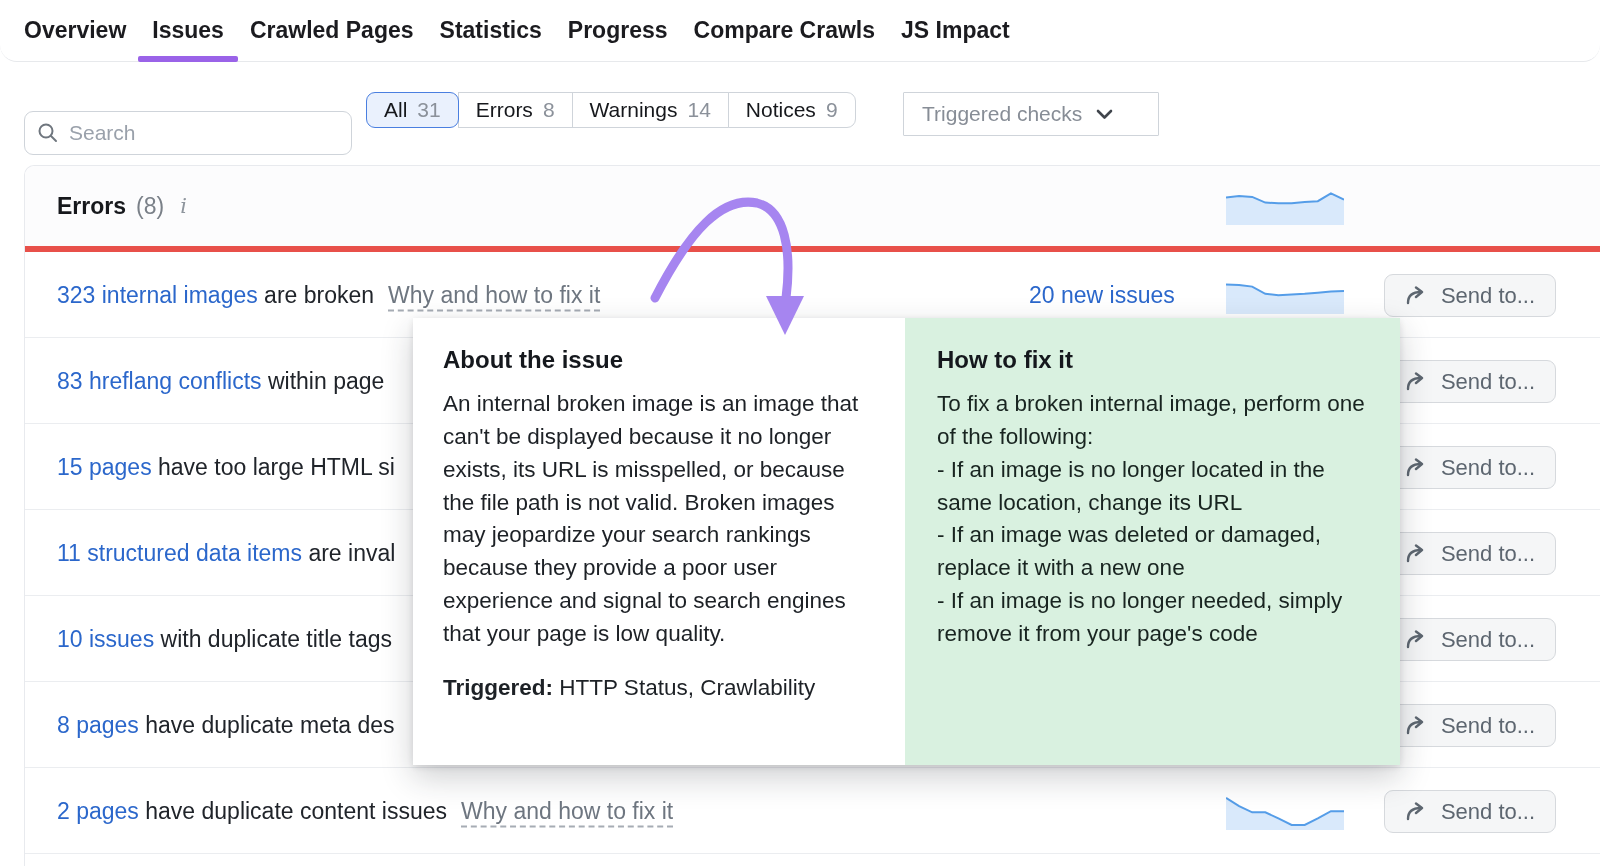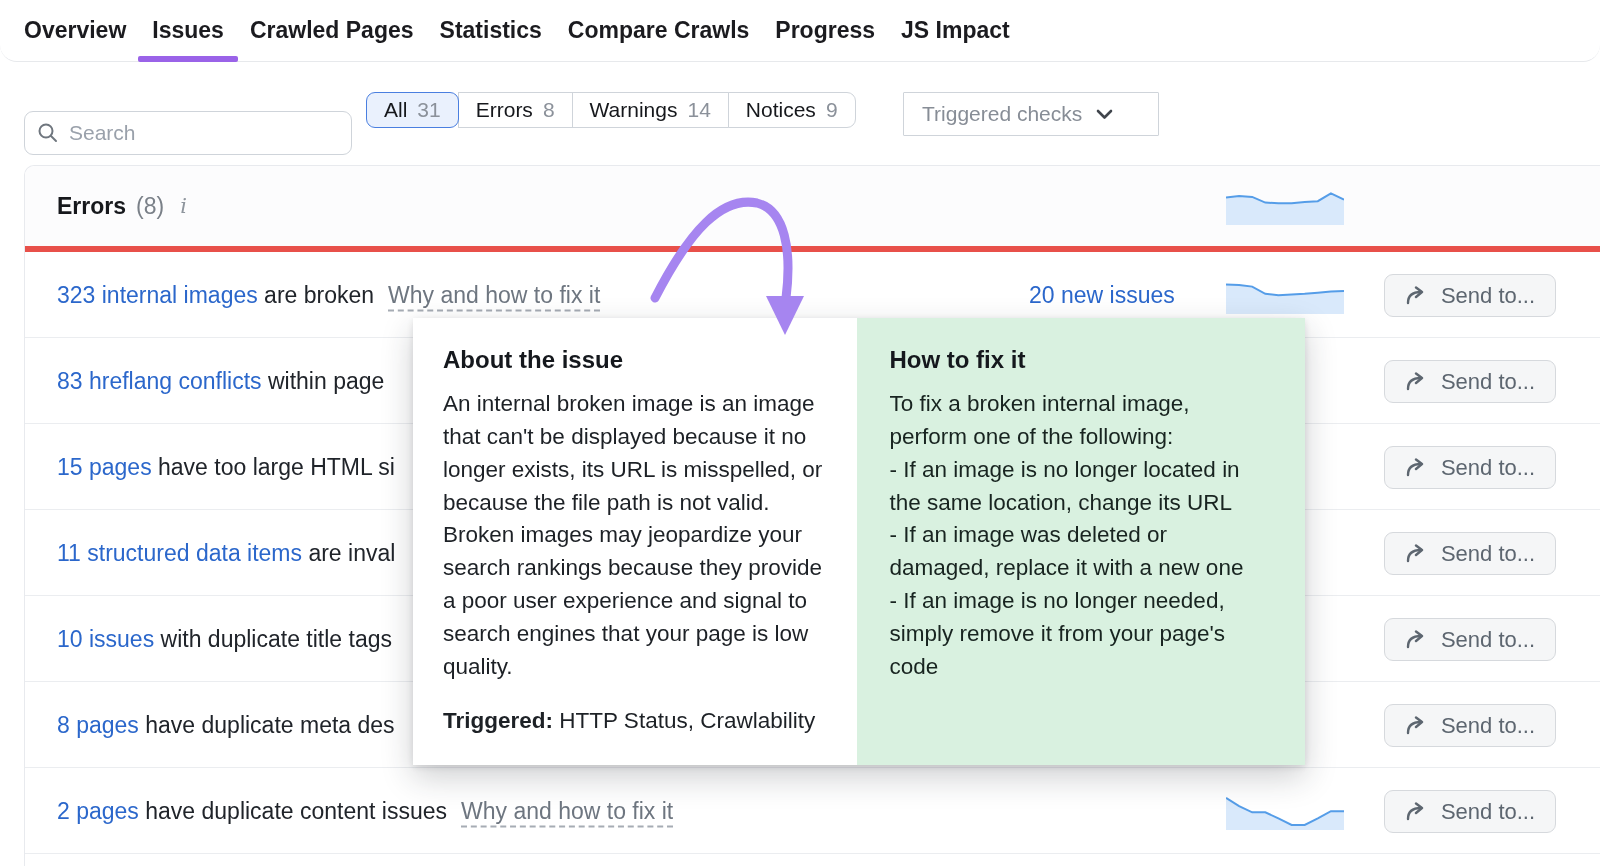--- a/index.html
+++ b/index.html
@@ -67,43 +67,43 @@
   .fix{color:var(--gray-text);cursor:pointer;text-decoration:none;margin-left:14px;
     border-bottom:2px dashed #a6acb4;padding-bottom:2px;}
   .new-issues{position:absolute;left:1004px;top:50%;transform:translateY(-50%);
     font-size:23px;color:var(--link);cursor:pointer;text-decoration:none;white-space:nowrap;}
   .row-spark{left:1201px;top:22px;}
   .send-btn{position:absolute;left:1359px;top:22px;width:172px;height:43px;border:1px solid var(--border);
     border-radius:9px;background:#f5f6f7;display:flex;align-items:center;justify-content:center;gap:12px;
     font-size:22px;color:#5d6670;cursor:pointer;font-family:"Liberation Sans",sans-serif;white-space:nowrap;}
 
   
-  .popup{position:absolute;left:413px;top:318px;width:892px;height:447px;display:flex;z-index:5;
+  .popup{position:absolute;left:413px;top:318px;width:987px;height:447px;display:flex;z-index:5;
     box-shadow:0 12px 32px rgba(30,35,45,.22),0 2px 6px rgba(30,35,45,.12);border-radius:3px;}
   .popup-left{width:492px;background:#fff;padding:28px 30px;}
   .popup-right{width:495px;background:var(--green-bg);padding:28px 32px;}
   .popup h3{font-size:24px;font-weight:700;color:#15181d;margin-bottom:14px;}
   .popup p{font-size:22.5px;line-height:1.46;color:#1d2126;}
   .popup-right p{color:#182420;white-space:pre-line;}
   .category-line{margin-top:24px;font-size:22.5px;color:#1d2126;}
   .category-line b{font-weight:700;}
 
   
   .arrow-svg{position:absolute;left:630px;top:180px;width:190px;height:165px;z-index:6;pointer-events:none;}
 </style>
 </head>
 <body>
 
 <div class="nav">
   <div class="tab">Overview</div>
   <div class="tab active">Issues</div>
   <div class="tab">Crawled Pages</div>
   <div class="tab">Statistics</div>
+  <div class="tab">Progress</div>
   <div class="tab">Compare Crawls</div>
-  <div class="tab">Progress</div>
   <div class="tab">JS Impact</div>
 </div>
 
 <div class="filterbar">
   <div class="search">
     <span style="display:flex;">
       <svg width="22" height="22" viewBox="0 0 22 22">
           <circle cx="9" cy="9" r="6.5" fill="none" stroke="#6f767e" stroke-width="2"></circle>
           <line x1="14" y1="14" x2="19" y2="19" stroke="#6f767e" stroke-width="2" stroke-linecap="round"></line>
         </svg>

